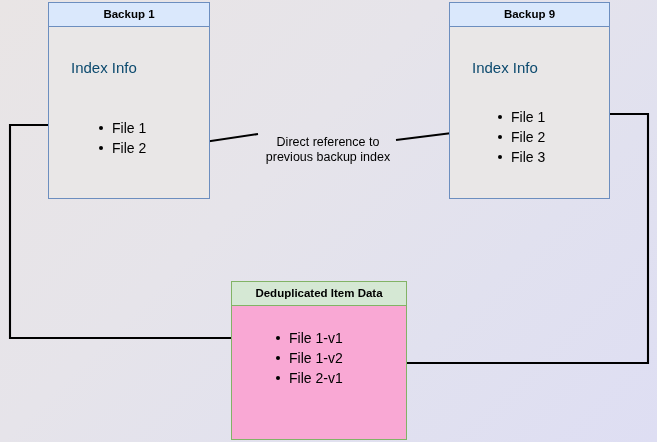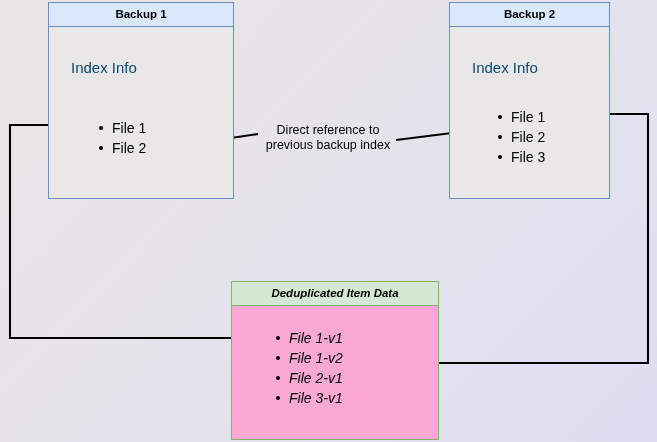--- a/index.html
+++ b/index.html
@@ -56,53 +56,52 @@
 
     <polyline points="90,125 10,125 10,338 248,338" fill="none" stroke="#000" stroke-width="2.1" marker-end="url(#arrowEnd)"></polyline>
 
     <polyline points="578,114 648,114 648,363 385,363" fill="none" stroke="#000" stroke-width="2.1" marker-end="url(#arrowEnd)"></polyline>
 
     <line x1="492" y1="128" x2="396" y2="140" stroke="#000" stroke-width="2.1"></line>
 
     <line x1="258" y1="134" x2="164" y2="148" stroke="#000" stroke-width="2.1" marker-end="url(#arrowEnd)"></line>
   </svg>
 
-  <div class="node node-blue" style="left:48px;top:2px;width:186px;height:197px;">
+  <div class="node node-blue" style="left:48px;top:2px;width:162px;height:197px;">
     <div class="node-header">Backup 1</div>
     <div class="node-body" style="height:171px;position:relative;">
       <div class="index-title" style="left:22px;top:32px;">Index Info</div>
       <ul class="item-list" style="left:50px;top:91px;">
         <li>File 1</li>
         <li>File 2</li>
       </ul>
     </div>
   </div>
 
   <div class="node node-blue" style="left:449px;top:2px;width:161px;height:197px;">
-    <div class="node-header">Backup 2</div>
+    <div class="node-header">Backup 9</div>
     <div class="node-body" style="height:171px;position:relative;">
       <div class="index-title" style="left:22px;top:32px;">Index Info</div>
       <ul class="item-list" style="left:48px;top:80px;">
         <li>File 1</li>
         <li>File 2</li>
         <li>File 3</li>
       </ul>
     </div>
   </div>
 
-  <div class="node node-green" style="left:231px;top:281px;width:208px;height:159px;font-style:italic;">
+  <div class="node node-green" style="left:231px;top:281px;width:176px;height:159px;">
     <div class="node-header">Deduplicated Item Data</div>
     <div class="node-body" style="height:133px;position:relative;">
       <ul class="item-list" style="left:44px;top:22px;">
         <li>File 1-v1</li>
         <li>File 1-v2</li>
         <li>File 2-v1</li>
-        <li>File 3-v1</li>
       </ul>
     </div>
   </div>
 
-  <div class="edge-label" style="left:254px;top:123px;width:148px;">
+  <div class="edge-label" style="left:254px;top:135px;width:148px;">
     <div>Direct reference to</div>
     <div>previous backup index</div>
   </div>
 
 </div>
 
 </body></html>

